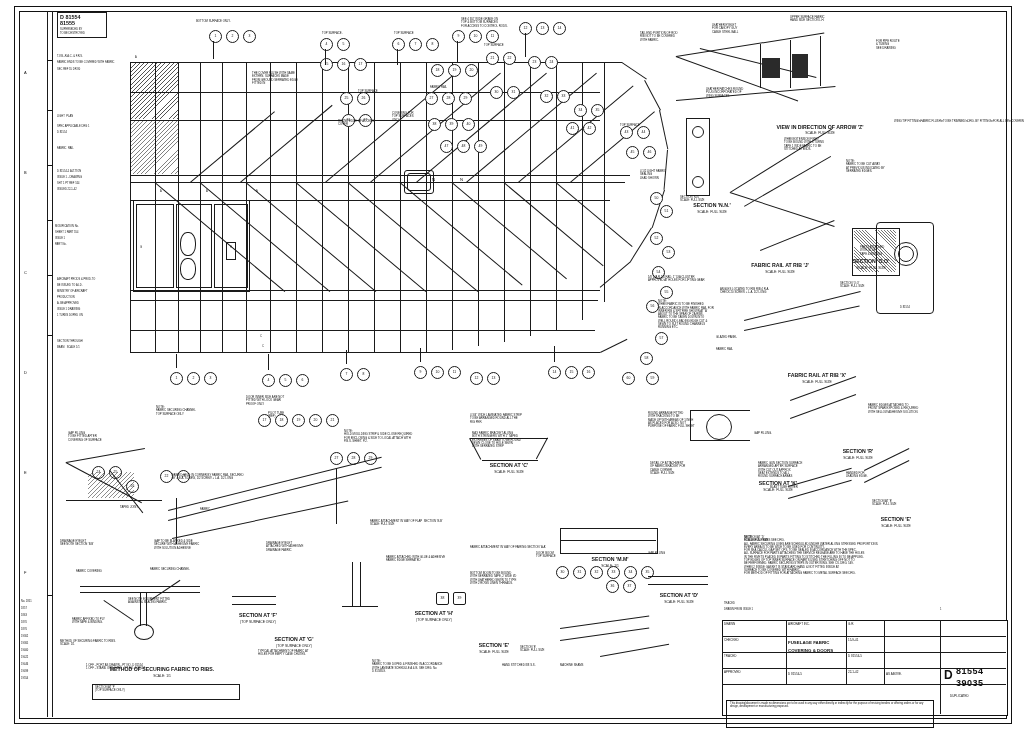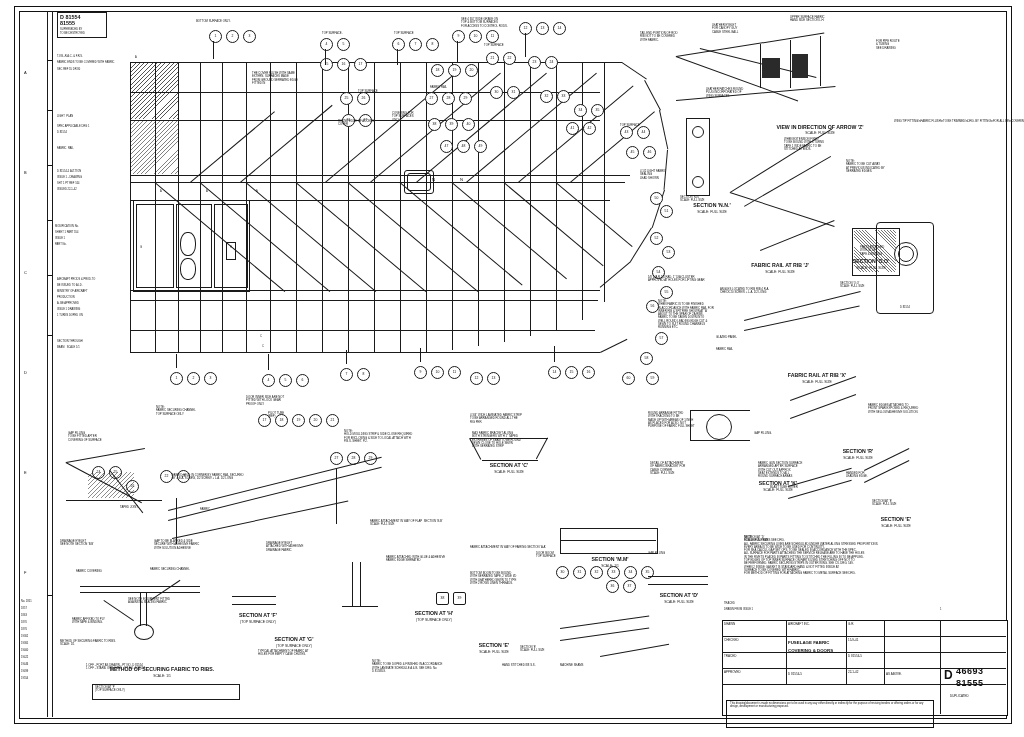--- a/index.html
+++ b/index.html
@@ -622,22 +622,22 @@
   <div class="tb-label" style="left:848px;top:654px;">D 81554-5</div>
   <div class="tb-label" style="left:724px;top:670px;">APPROVED</div>
   <div class="tb-label" style="left:848px;top:670px;">22-1-42</div>
   <div class="tb-label" style="left:788px;top:622px;">AIRCRAFT INC.</div>
 
   <div class="tb-label s4" style="left:788px;top:640px;font-size:4.4px;font-weight:bold;">FUSELAGE FABRIC</div>
   <div class="tb-label s4" style="left:788px;top:648px;font-size:4.4px;font-weight:bold;">COVERING &amp; DOORS</div>
   <div class="tb-label" style="left:788px;top:672px;">D 81554-5</div>
   <div class="tb-label" style="left:886px;top:672px;">AS ABOVE.</div>
 
-  <div class="tb-label drawno" style="left:956px;top:666px;">46693</div>
-  <div class="tb-label drawno" style="left:956px;top:678px;">81555</div>
+  <div class="tb-label drawno" style="left:956px;top:666px;">81554</div>
+  <div class="tb-label drawno" style="left:956px;top:678px;">39035</div>
   <div class="tb-label s6" style="left:944px;top:668px;font-size:12px;font-weight:bold;">D</div>
   <div class="tb-label" style="left:950px;top:694px;">DUPLICATED</div>
 
   <div class="stampbox" style="left:726px;top:700px;width:206px;height:26px;"></div>
   <div class="legal" style="left:730px;top:702px;width:198px;">This drawing/document is made no dimensions are to be used in any way either directly or indirectly for the purpose of revising tenders or offering orders or for any design, development or manufacturing proposed.</div>
 
   <div class="txt s2" style="left:724px;top:608px;">DRAWN FROM ISSUE 1</div>
   <div class="txt s2" style="left:724px;top:602px;">TRACED</div>
   <div class="txt s2" style="left:940px;top:608px;">1</div>
 

